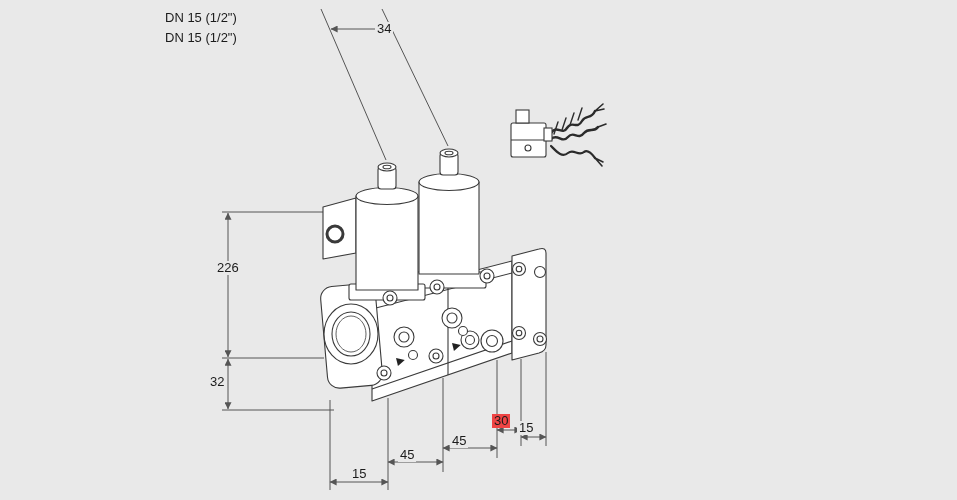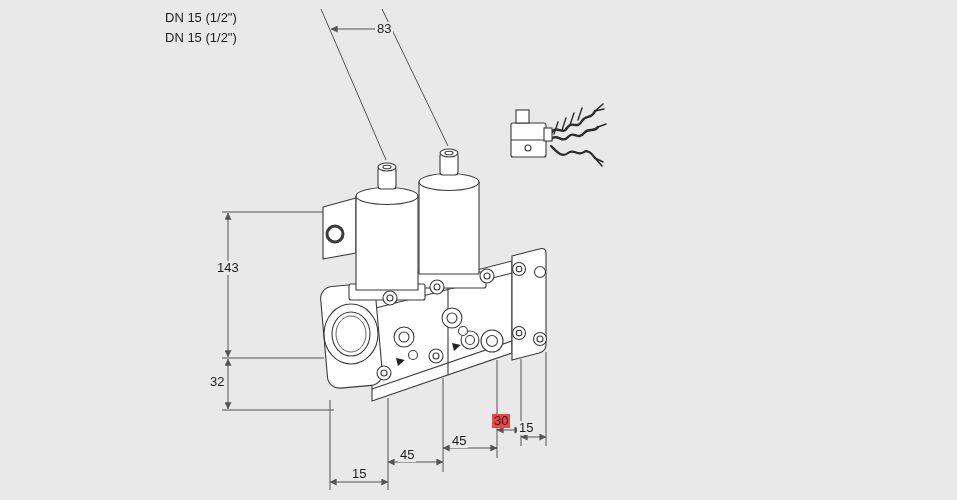--- a/index.html
+++ b/index.html
@@ -160,23 +160,23 @@
         <line x1="511" y1="140" x2="546" y2="140"></line>
         <circle cx="528" cy="148" r="3"></circle>
         <rect x="544" y="128" width="8" height="13"></rect>
       </g>
     </g>
   </svg>
 
   <div class="lbl" style="left: 165px; top: 11px; color: rgb(27, 27, 27);">DN 15 (1/2")</div>
   <div class="lbl" style="left: 165px; top: 31px; color: rgb(27, 27, 27);">DN 15 (1/2")</div>
 
-  <div class="lbl dim" style="left: 375px; top: 22px; color: rgb(27, 27, 27); background: rgb(233, 233, 233);">83</div>
+  <div class="lbl dim" style="left: 375px; top: 22px; color: rgb(27, 27, 27); background: rgb(233, 233, 233);">34</div>
 
-  <div class="lbl dim" style="left: 215px; top: 261px; color: rgb(27, 27, 27); background: rgb(233, 233, 233);">143</div>
+  <div class="lbl dim" style="left: 215px; top: 261px; color: rgb(27, 27, 27); background: rgb(233, 233, 233);">226</div>
   <div class="lbl dim" style="left: 208px; top: 375px; color: rgb(27, 27, 27); background: rgb(233, 233, 233);">32</div>
 
   <div class="lbl dim" style="left: 350px; top: 467px; color: rgb(27, 27, 27); background: rgb(233, 233, 233);">15</div>
   <div class="lbl dim" style="left: 398px; top: 448px; color: rgb(27, 27, 27); background: rgb(233, 233, 233);">45</div>
   <div class="lbl dim" style="left: 450px; top: 434px; color: rgb(27, 27, 27); background: rgb(233, 233, 233);">45</div>
   <div class="lbl dim" style="left: 492px; top: 414px; color: rgb(27, 27, 27); background: #ef4444;">30</div>
   <div class="lbl dim" style="left: 517px; top: 421px; color: rgb(27, 27, 27); background: rgb(233, 233, 233);">15</div>
 
 </div>
 

